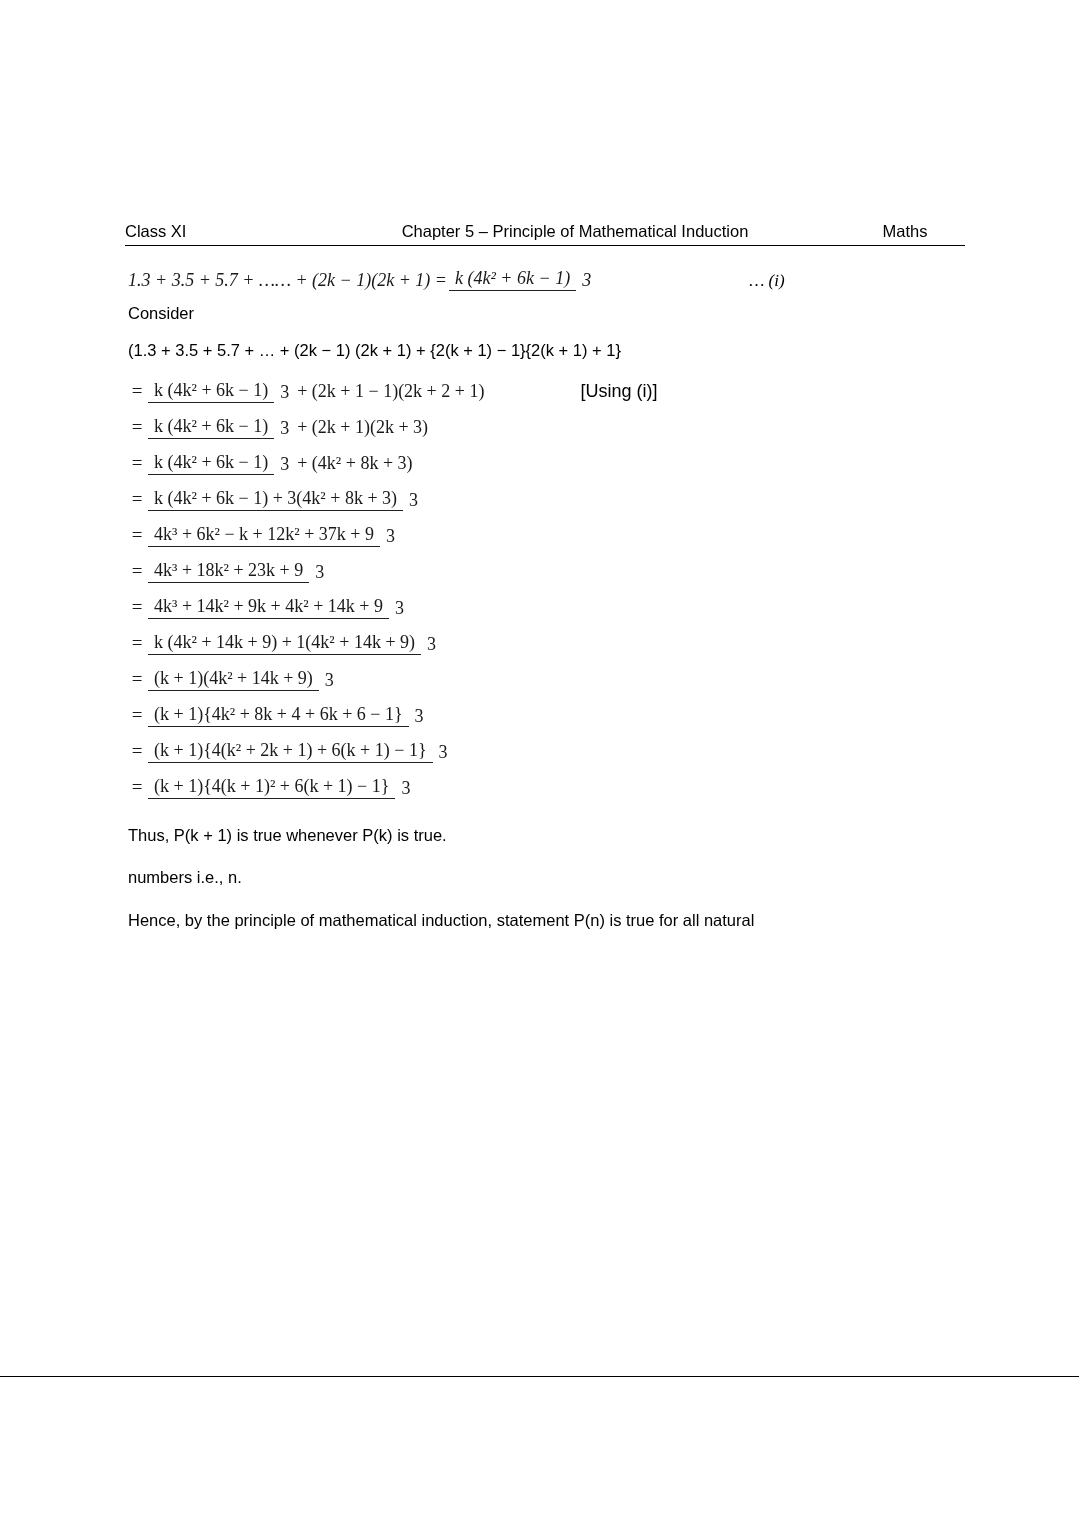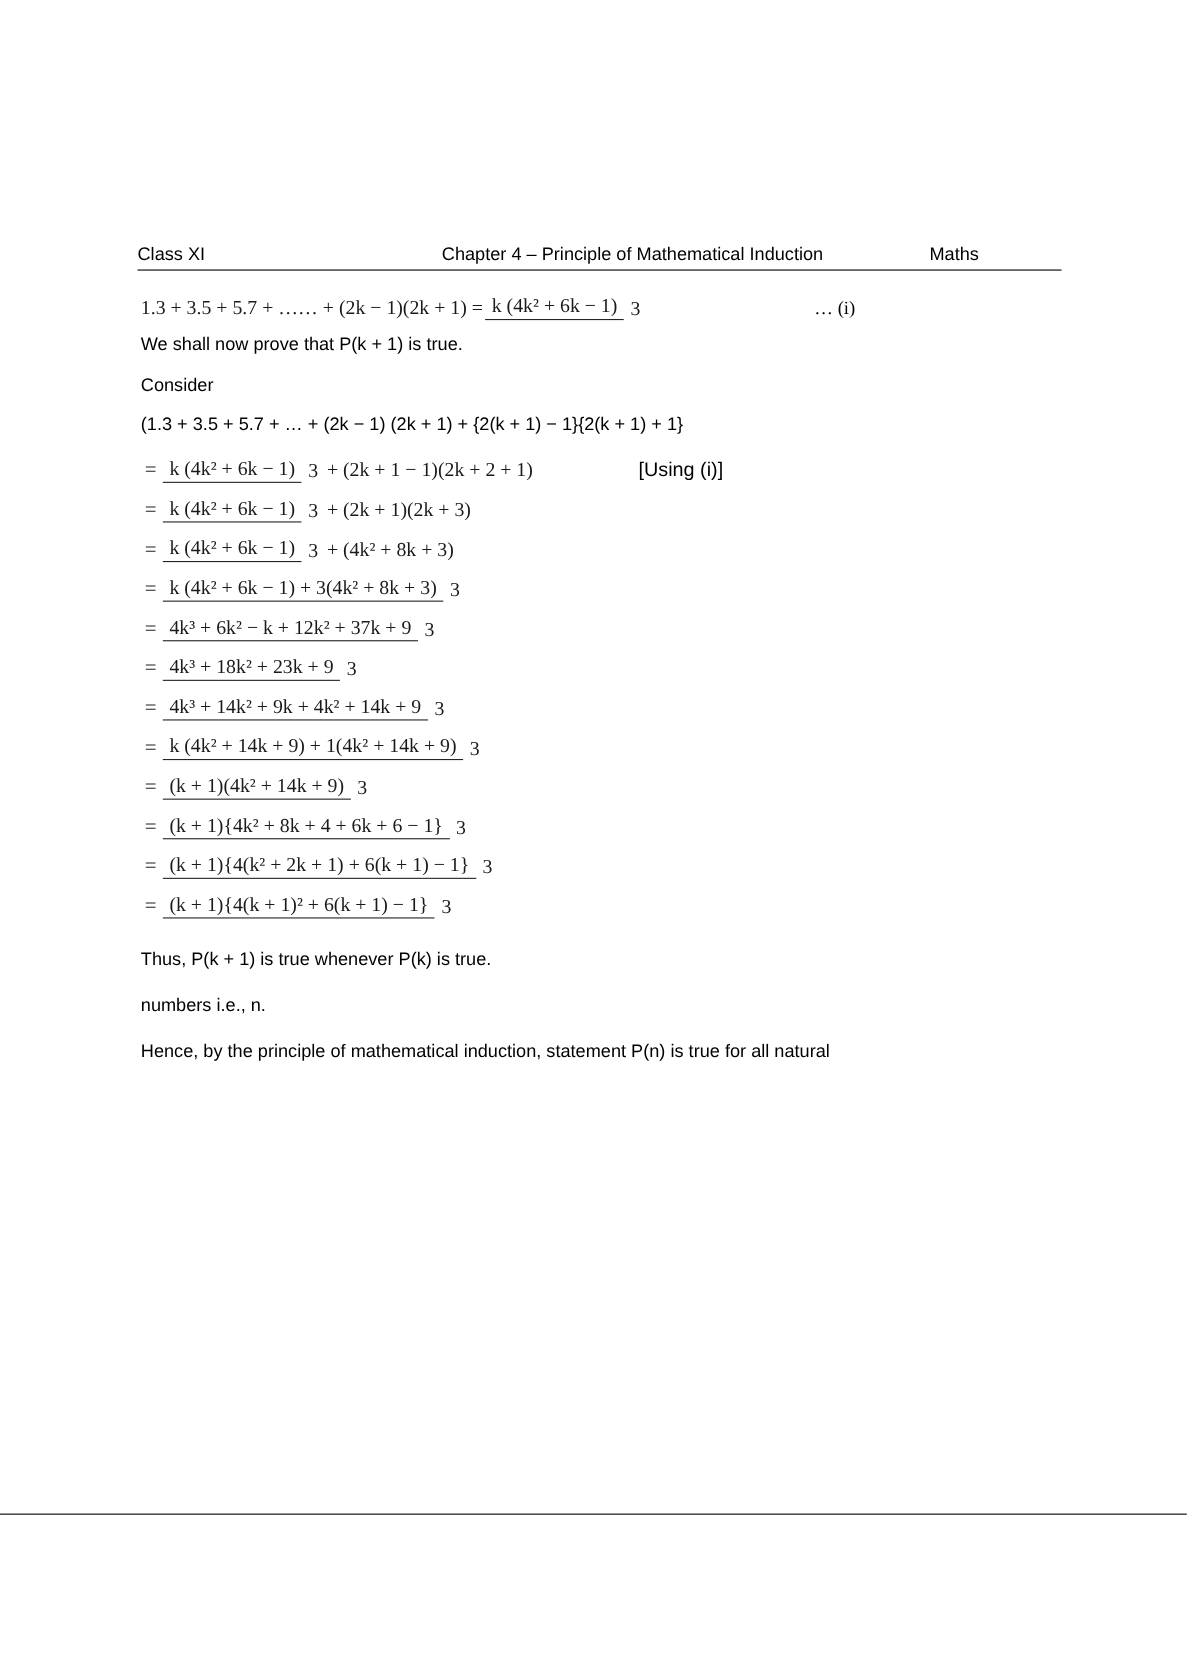--- a/index.html
+++ b/index.html
@@ -30,21 +30,21 @@
     width: 840px;
     border-bottom: 1px solid #000;
     padding-bottom: 4px;
     display: flex;
     justify-content: space-between;
     align-items: baseline;
     font-size: 16.5px;
   }
   .header .h-left { width: 180px; text-align: left; }
   .header .h-center { flex: 1; text-align: center; }
-  .header .h-right { width: 120px; text-align: left; }
+  .header .h-right { width: 120px; text-align: center; }
 
   
   .content {
     position: absolute;
     left: 128px;
     top: 228px;
     width: 830px;
   }
   .ptext {
     font-size: 16.5px;
@@ -88,22 +88,23 @@
   .frac > .den {
     padding: 2px 6px 0 6px;
     white-space: nowrap;
     font-size: 18px;
   }
   .inl { white-space: nowrap; font-size: 18px; }
 
   
   .firstline {
     display: flex;
-    align-items: center;
+    align-items: flex-end;
     margin-bottom: 10px;
+    font-style: italic;
   }
   .tag {
     margin-left: 150px;
     font-family: "Liberation Serif", serif;
     font-size: 17px;
     white-space: nowrap;
   }
   .using {
     margin-left: 96px;
     font-family: Liberation Sans, sans-serif;
@@ -129,36 +130,35 @@
     font-weight: bold;
   }
 </style>
 </head>
 <body>
 
 <div class="page">
 
   <div class="header">
     <span class="h-left">Class XI</span>
-    <span class="h-center">Chapter 4 – Principle of Mathematical Induction</span>
+    <span class="h-center">Chapter 5 – Principle of Mathematical Induction</span>
     <span class="h-right">Maths</span>
   </div>
 
   <div class="content">
 
     <div class="firstline">
       <span class="math inl">1.3 + 3.5 + 5.7 + …… + (2k − 1)(2k + 1) =</span>
       <span class="frac math">
         <span class="num">k (4k² + 6k − 1)</span>
         <span class="den">3</span>
       </span>
       <span class="tag">… (i)</span>
     </div>
 
-    <p class="ptext">We shall now prove that P(k + 1) is true.</p>
     <p class="ptext">Consider</p>
     <p class="ptext">(1.3 + 3.5 + 5.7 + … + (2k − 1) (2k + 1) + {2(k + 1) − 1}{2(k + 1) + 1}</p>
 
     <div class="mathline">
       <span class="eqsign math">=</span>
       <span class="frac math">
         <span class="num">k (4k² + 6k − 1)</span>
         <span class="den">3</span>
       </span>
       <span class="math inl">+ (2k + 1 − 1)(2k + 2 + 1)</span>

